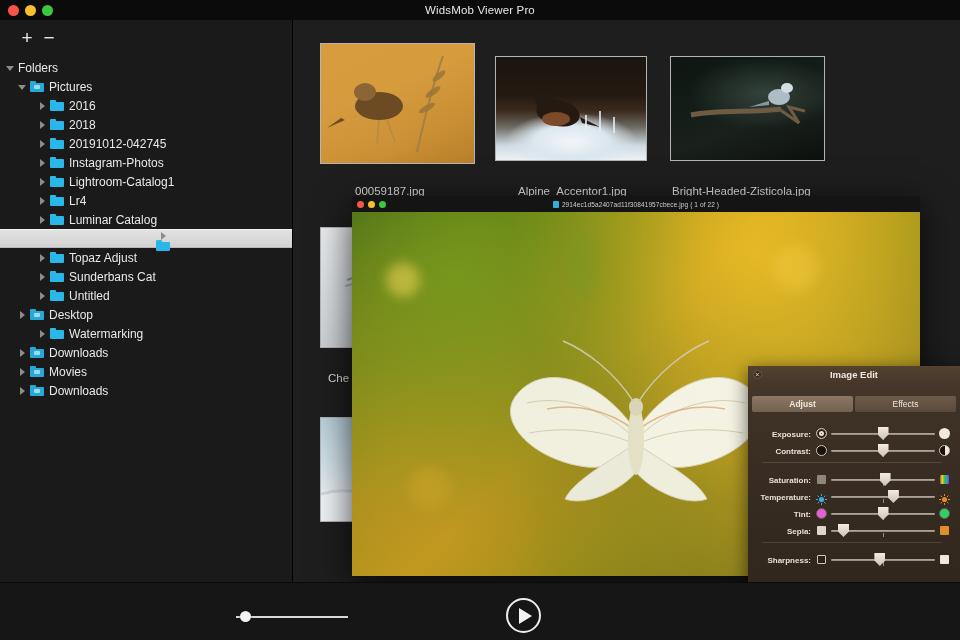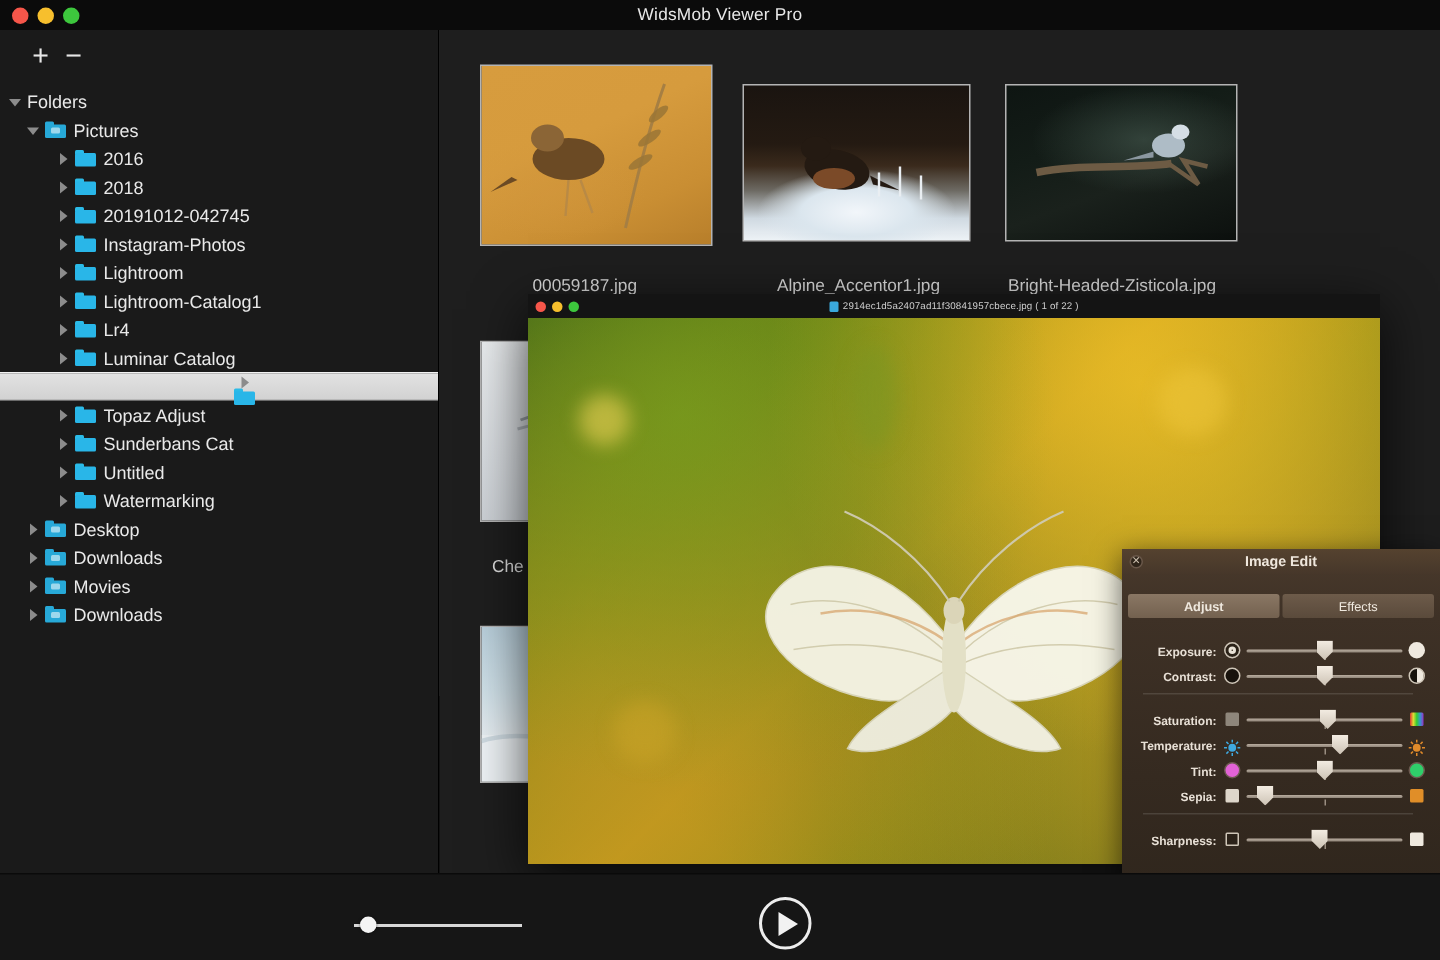--- a/index.html
+++ b/index.html
@@ -187,25 +187,20 @@
           <span class="lbl">20191012-042745</span>
         </div>
         <div class="row lvl2">
           <span class="disc closed"></span>
           <span class="fold"></span>
           <span class="lbl">Instagram-Photos</span>
         </div>
         <div class="row lvl2">
           <span class="disc closed"></span>
           <span class="fold"></span>
-          <span class="lbl">Lightroom</span>
-        </div>
-        <div class="row lvl2">
-          <span class="disc closed"></span>
-          <span class="fold"></span>
           <span class="lbl">Lightroom-Catalog1</span>
         </div>
         <div class="row lvl2">
           <span class="disc closed"></span>
           <span class="fold"></span>
           <span class="lbl">Lr4</span>
         </div>
         <div class="row lvl2">
           <span class="disc closed"></span>
           <span class="fold"></span>
@@ -223,32 +218,32 @@
         </div>
         <div class="row lvl2">
           <span class="disc closed"></span>
           <span class="fold"></span>
           <span class="lbl">Sunderbans Cat</span>
         </div>
         <div class="row lvl2">
           <span class="disc closed"></span>
           <span class="fold"></span>
           <span class="lbl">Untitled</span>
-        </div>
-        <div class="row lvl2">
-          <span class="disc closed"></span>
-          <span class="fold"></span>
-          <span class="lbl">Watermarking</span>
         </div>
         <div class="row lvl1">
           <span class="disc closed"></span>
           <span class="fold tint2">
             <span class="mark"></span>
           </span>
           <span class="lbl">Desktop</span>
+        </div>
+        <div class="row lvl2">
+          <span class="disc closed"></span>
+          <span class="fold"></span>
+          <span class="lbl">Watermarking</span>
         </div>
         <div class="row lvl1">
           <span class="disc closed"></span>
           <span class="fold tint2">
             <span class="mark"></span>
           </span>
           <span class="lbl">Downloads</span>
         </div>
         <div class="row lvl1">
           <span class="disc closed"></span>

